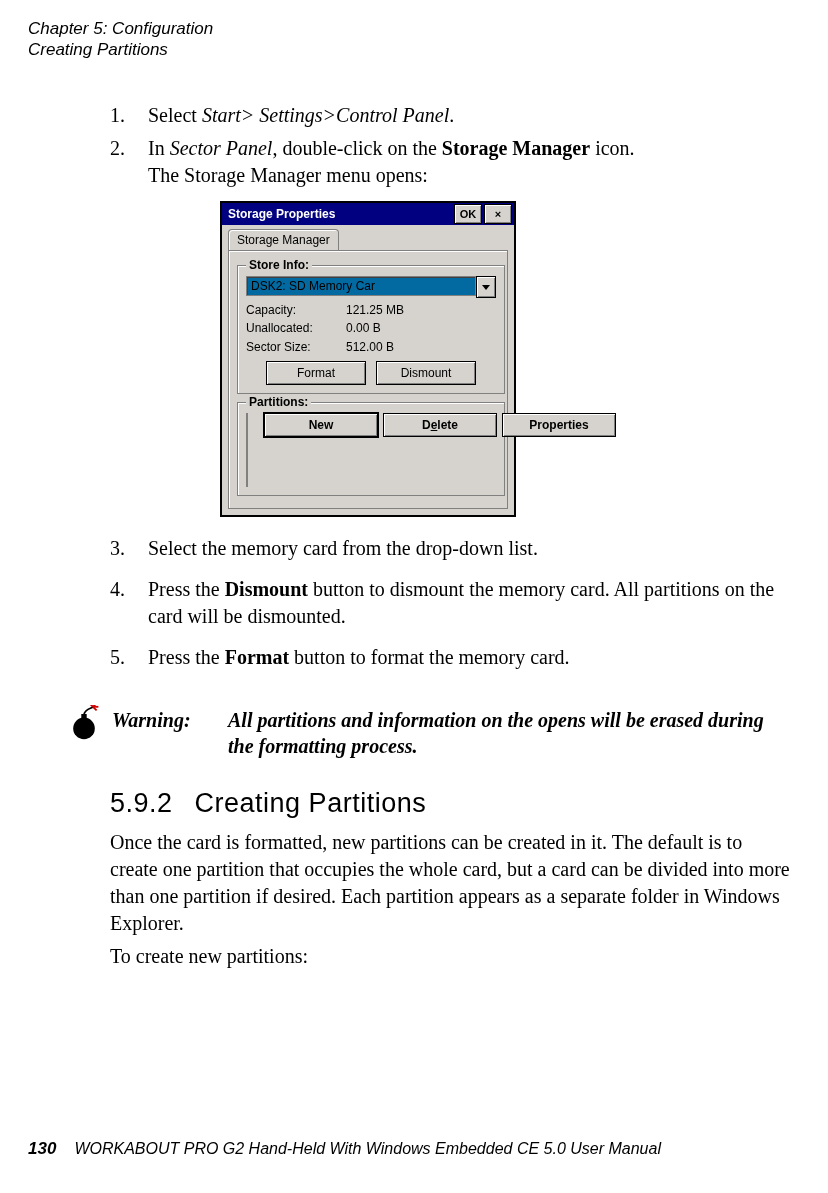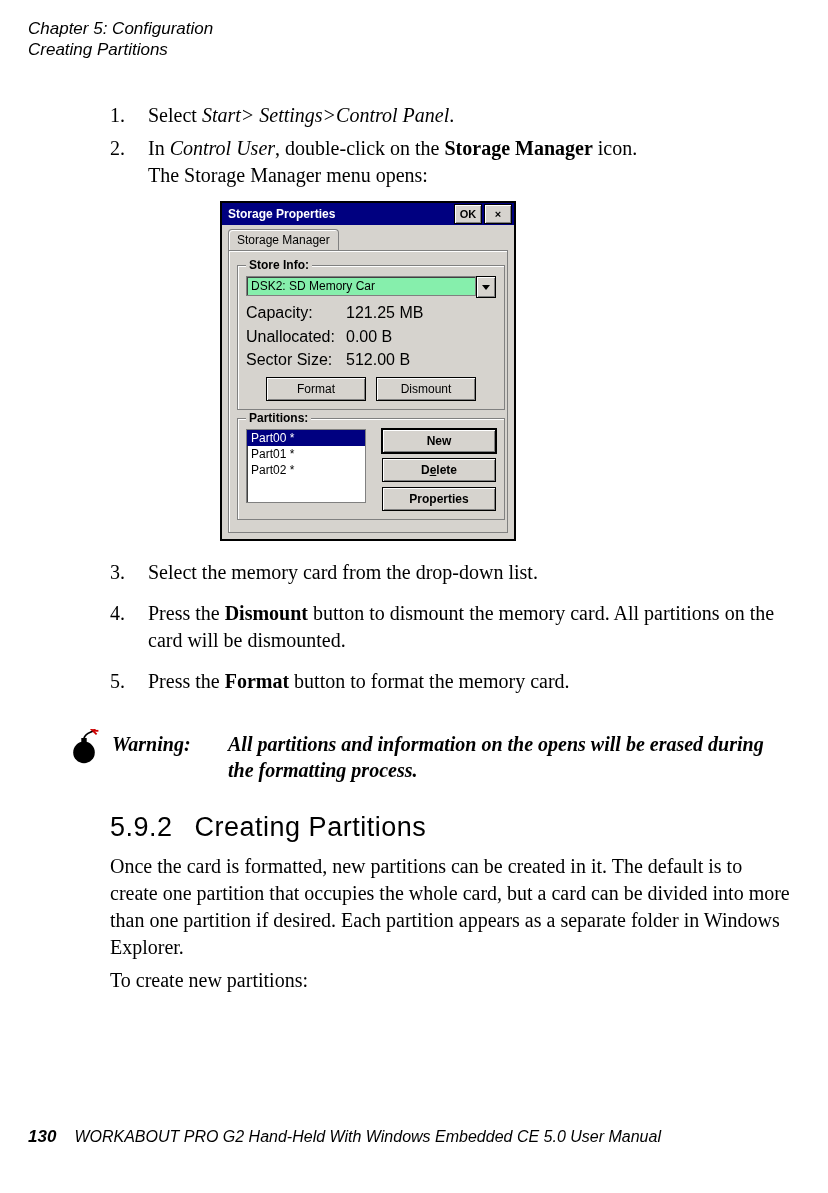--- a/index.html
+++ b/index.html
@@ -121,21 +121,21 @@
     padding: 0 3px;
     font-weight: bold;
     font-size: 12px;
   }
   .combo {
     display: flex;
     margin-bottom: 4px;
   }
   .combo-field {
     flex: 1;
-    background: #86efac;
+    background: #0369a1;
     border: 1px solid #808080;
     box-shadow: inset 1px 1px 0 #404040;
     padding: 1px 4px;
     height: 16px;
     overflow: hidden;
     white-space: nowrap;
     font-size: 12px;
   }
   .combo-btn {
     width: 18px;
@@ -148,21 +148,21 @@
     justify-content: center;
   }
   .tri-down {
     width: 0; height: 0;
     border-left: 4px solid transparent;
     border-right: 4px solid transparent;
     border-top: 5px solid #000;
   }
   .kv-row {
     display: flex;
-    font-size: 16px;
+    font-size: 12px;
     margin: 2px 0;
     justify-content: flex-end;
   }
   .kv-key { width: 100px; }
   .kv-val { flex: 1; }
   .btn-row {
     display: flex;
     gap: 10px;
     margin-top: 6px;
     justify-content: center;
@@ -203,21 +203,21 @@
     line-height: 16px;
     white-space: nowrap;
   }
   .list-item.sel {
     background: #000080;
     color: #fff;
   }
   .part-btns {
     flex: 1;
     display: flex;
-    flex-direction: column;
+    flex-direction: row;
     gap: 5px;
     justify-content: center;
   }
   .part-btns .win-btn { min-width: 100px; }
 
   
   .warning-block {
     display: flex;
     align-items: flex-start;
     margin: 36px 0 12px -44px;
@@ -252,21 +252,21 @@
   }
   .h2 .num { margin-right: 22px; }
   .para {
     font-size: 20px;
     line-height: 1.35;
     margin: 6px 0;
   }
 
   .footer {
     position: absolute;
-    bottom: 46px;
+    bottom: 34px;
     left: 28px;
     font-family: Arial, Helvetica, sans-serif;
     font-style: italic;
     font-size: 16px;
     display: flex;
     align-items: baseline;
   }
   .footer .pg {
     font-weight: bold;
     font-style: italic;
@@ -289,21 +289,21 @@
     <div class="ol-item">
       <span class="ol-num">1.</span>
       <span>
         <span>Select </span><span class="italic">Start&gt; Settings&gt;Control Panel</span><span>.</span>
       </span>
     </div>
 
     <div class="ol-item">
       <span class="ol-num">2.</span>
       <span>
-        <span>In </span><span class="italic">Control User</span><span>, double-click on the </span><span class="bold">Storage Manager</span><span> icon.</span><br>
+        <span>In </span><span class="italic">Sector Panel</span><span>, double-click on the </span><span class="bold">Storage Manager</span><span> icon.</span><br>
         <span>The Storage Manager menu opens:</span>
       </span>
     </div>
 
     <div class="shot-wrap">
       <div class="shot">
         <div class="titlebar">
           <span class="titlebar-title">Storage Properties</span>
           <div class="tb-btn">OK</div>
           <div class="tb-btn">×</div>

